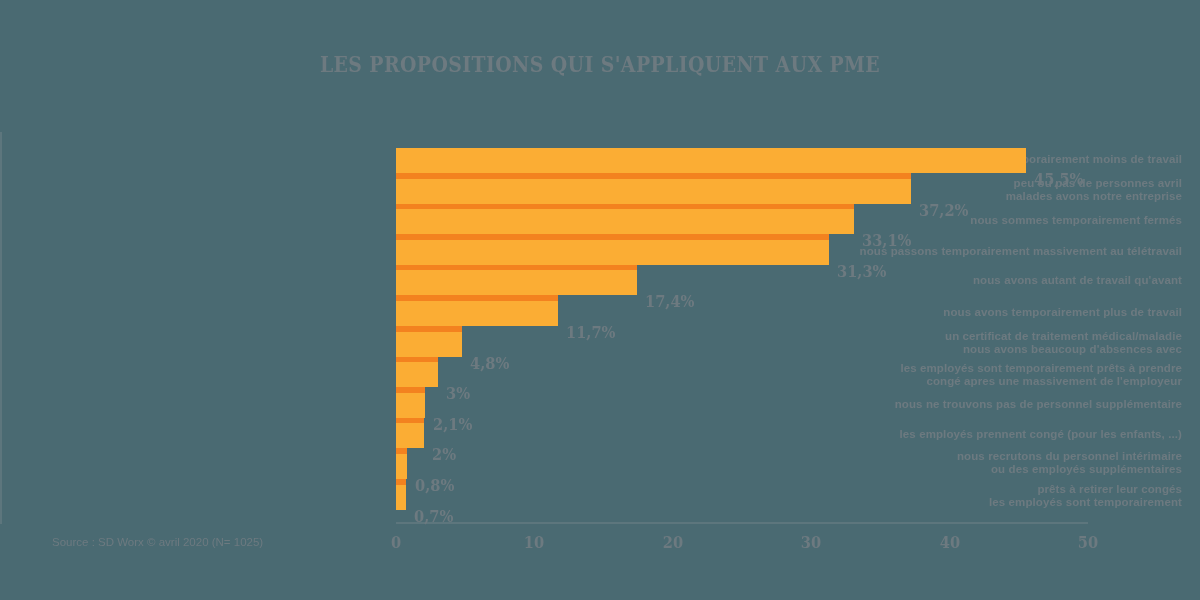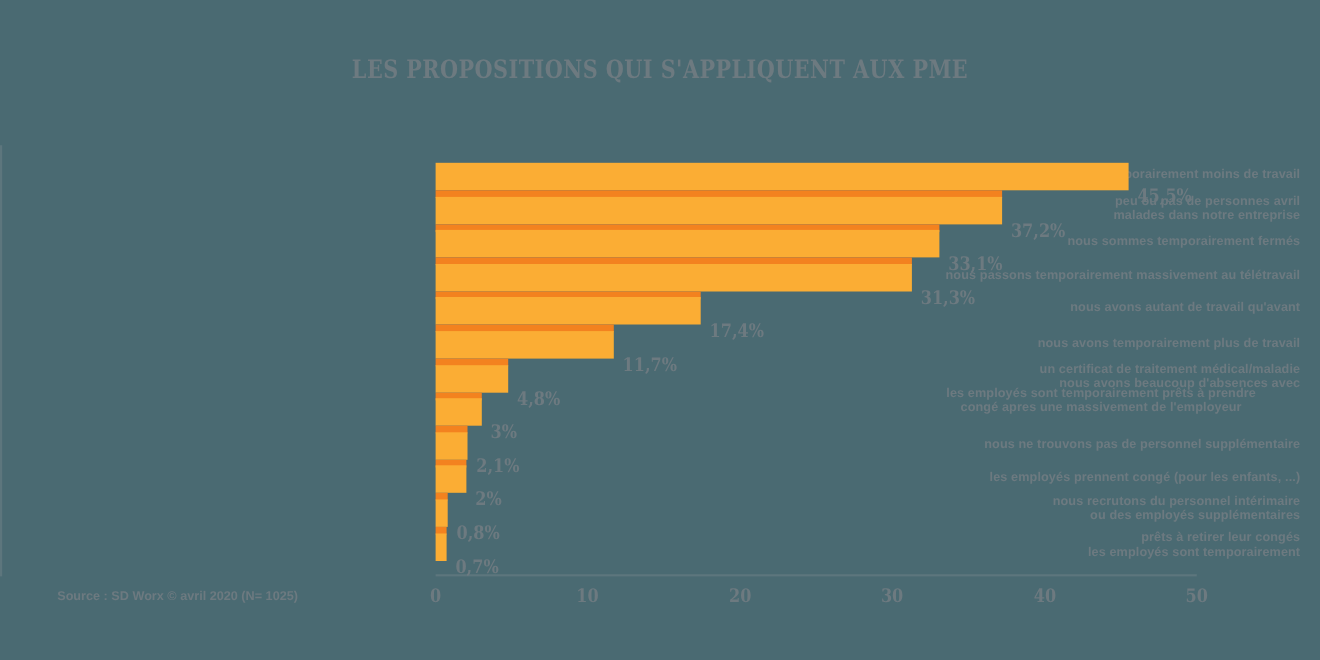--- a/index.html
+++ b/index.html
@@ -101,59 +101,59 @@
     width: 40px;
     text-align: center;
     margin-left: -20px;
   }
 
   
   #source-note {
     position: absolute;
     left: 52px; top: 536px;
     font-family: "Liberation Sans", sans-serif;
-    font-weight: bold;
+    font-weight: normal;
     font-size: 11.5px;
     color: #6d7a80;
     white-space: nowrap;
   }
 </style>
 </head>
 <body>
 
 <div id="chart-title">LES PROPOSITIONS QUI S'APPLIQUENT AUX PME</div>
 
 <div id="y-axis-line"></div>
 <div id="x-axis-line"></div>
 
 <div id="category-labels">
     <div class="cat-label" style="top: 153px;">
       <div>nous avons temporairement moins de travail</div>
     </div>
     <div class="cat-label" style="top: 177.1px;">
       <div>peu ou pas de personnes avril</div>
-      <div>malades dans notre entreprise</div>
+      <div>malades avons notre entreprise</div>
     </div>
     <div class="cat-label" style="top: 214.2px;">
       <div>nous sommes temporairement fermés</div>
     </div>
     <div class="cat-label" style="top: 244.8px;">
       <div>nous passons temporairement massivement au télétravail</div>
     </div>
     <div class="cat-label" style="top: 274px;">
       <div>nous avons autant de travail qu'avant</div>
     </div>
     <div class="cat-label" style="top: 306px;">
       <div>nous avons temporairement plus de travail</div>
     </div>
     <div class="cat-label" style="top: 330.1px;">
       <div>un certificat de traitement médical/maladie</div>
       <div>nous avons beaucoup d'absences avec</div>
     </div>
-    <div class="cat-label" style="top: 352px; text-align: center;">
+    <div class="cat-label" style="top: 362px;">
       <div>les employés sont temporairement prêts à prendre</div>
       <div>congé apres une massivement de l'employeur</div>
     </div>
     <div class="cat-label" style="top: 397.8px;">
       <div>nous ne trouvons pas de personnel supplémentaire</div>
     </div>
     <div class="cat-label" style="top: 428.4px;">
       <div>les employés prennent congé (pour les enfants, ...)</div>
     </div>
     <div class="cat-label" style="top: 450px;">

